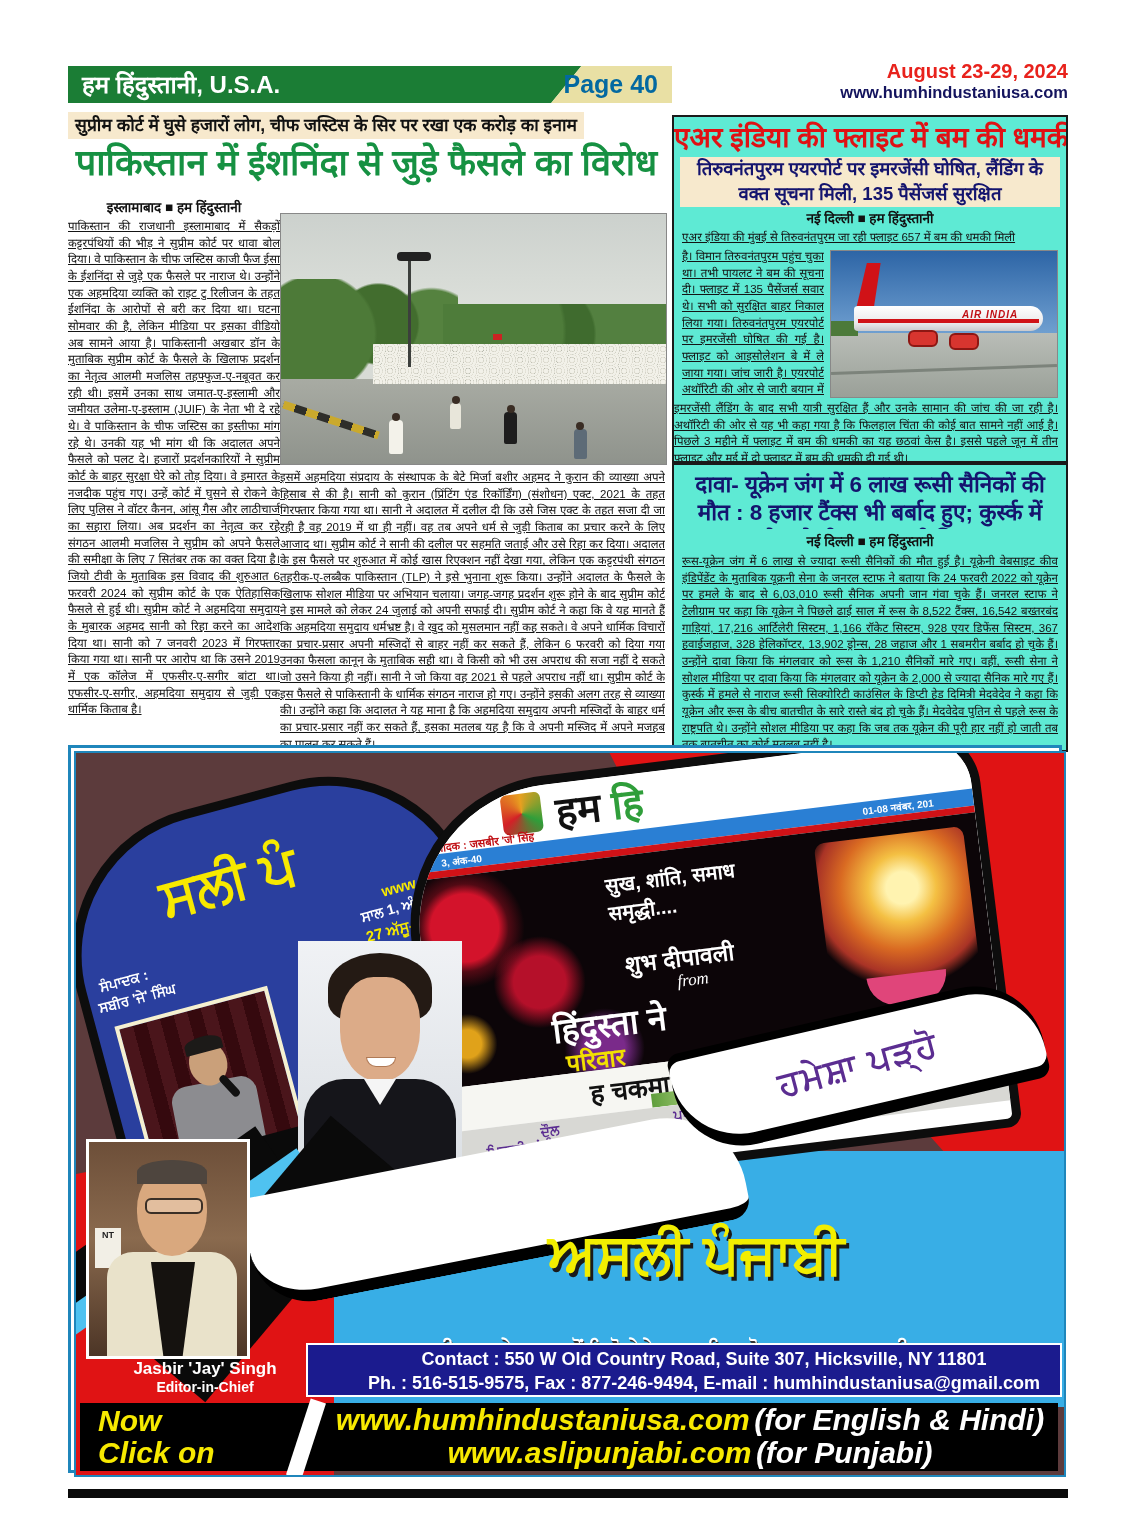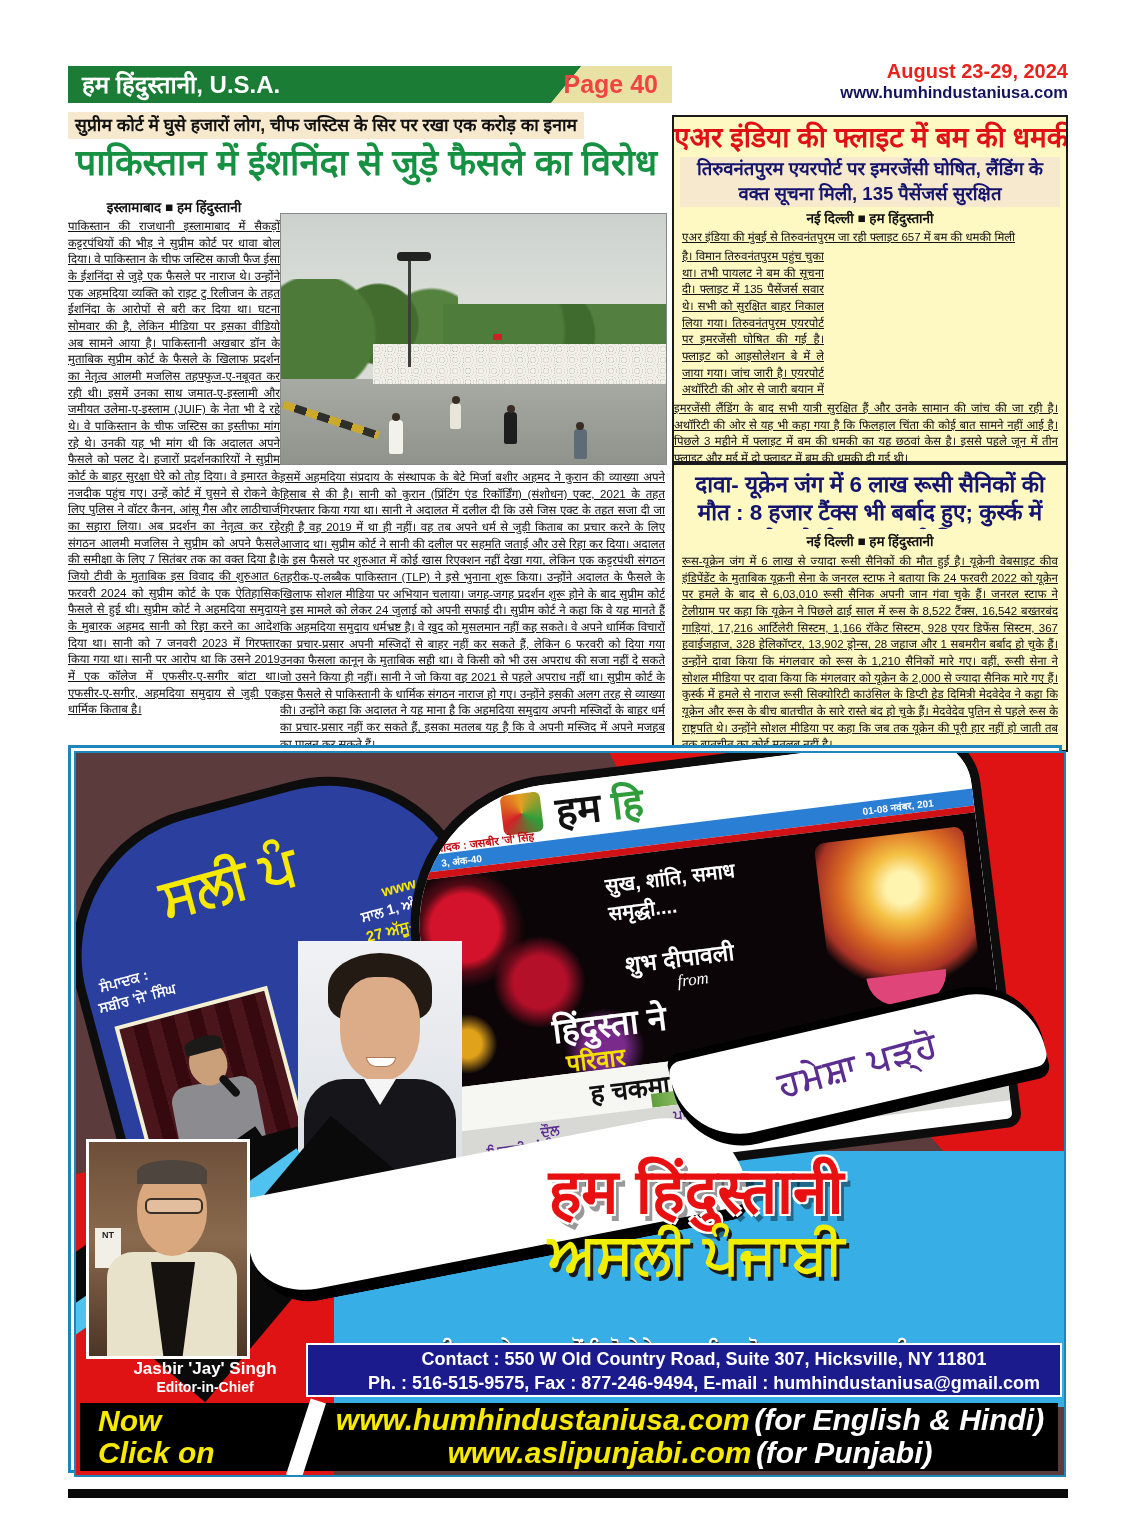--- a/index.html
+++ b/index.html
@@ -7,30 +7,30 @@
         font-family:"Liberation Sans","DejaVu Sans",sans-serif;}
   .abs{position:absolute;}
   .ctr{text-align:center;}
   .jus{text-align:justify;}
   .clip{overflow:hidden;}
 
   
   .green-banner{background:#1b7d35;clip-path:polygon(0 0,85% 0,80% 100%,0 100%);}
   .khaki{background:#e9e0a4;clip-path:polygon(85% 0,100% 0,100% 100%,80% 100%);}
   .masthead-txt{color:#fff;font-weight:bold;font-size:24px;line-height:37px;white-space:nowrap;}
-  .pagelabel{color:#ef4444;font-weight:bold;font-size:25px;line-height:37px;}
+  .pagelabel{color:#0369a1;font-weight:bold;font-size:25px;line-height:37px;}
   .date-red{color:#e8221c;font-weight:bold;font-size:20px;}
   .site-navy{color:#14145e;font-weight:bold;font-size:16.5px;}
 
   
   .kicker{background:#f7e9cd;color:#111;font-weight:bold;font-size:17.5px;line-height:27px;white-space:nowrap;}
   .headline-green{color:#169142;font-weight:900;font-size:36px;line-height:1.2;white-space:nowrap;}
   .byline{font-weight:bold;font-size:13.5px;color:#111;}
   .bodytxt{font-size:11.5px;line-height:1.45;color:#141414;text-decoration:underline;}
-  .newsbox{border:2px solid #1a1a1a;background:#fef9c3;}
+  .newsbox{border:2px solid #1a1a1a;background:#5eead4;}
   .red-head{color:#e01114;font-weight:900;font-size:28px;line-height:1.15;white-space:nowrap;}
   .sub-navy{color:#14146e;font-weight:bold;font-size:18.5px;line-height:1.35;background:#f7e9cd;}
   .ukr-head{color:#14146e;font-weight:900;font-size:22.5px;line-height:1.25;}
 
   
   .photo-frame{border:1px solid #888;background:#d8dbd6;}
   .p-sky{left:0;top:0;right:0;height:52%;background:linear-gradient(#ccd1cd,#e2e5df);}
   .p-trees{left:0;top:26%;width:46%;height:40%;background:
      radial-gradient(circle at 20% 55%,#4d7a38 0 38%,transparent 40%),
      radial-gradient(circle at 55% 45%,#426d2e 0 35%,transparent 37%),
@@ -121,20 +121,32 @@
 
   <div class="abs bodytxt jus clip" style="left:280px;top:469px;width:385px;height:289px;">इसमें अहमदिया संप्रदाय के संस्थापक के बेटे मिर्जा बशीर अहमद ने कुरान की व्याख्या अपने हिसाब से की है। सानी को कुरान (प्रिंटिंग एंड रिकॉर्डिंग) (संशोधन) एक्ट, 2021 के तहत गिरफ्तार किया गया था। सानी ने अदालत में दलील दी कि उसे जिस एक्ट के तहत सजा दी जा रही है वह 2019 में था ही नहीं। वह तब अपने धर्म से जुड़ी किताब का प्रचार करने के लिए आजाद था। सुप्रीम कोर्ट ने सानी की दलील पर सहमति जताई और उसे रिहा कर दिया। अदालत के इस फैसले पर शुरुआत में कोई खास रिएक्शन नहीं देखा गया, लेकिन एक कट्टरपंथी संगठन तहरीक-ए-लब्बैक पाकिस्तान (TLP) ने इसे भुनाना शुरू किया। उन्होंने अदालत के फैसले के खिलाफ सोशल मीडिया पर अभियान चलाया। जगह-जगह प्रदर्शन शुरू होने के बाद सुप्रीम कोर्ट ने इस मामले को लेकर 24 जुलाई को अपनी सफाई दी। सुप्रीम कोर्ट ने कहा कि वे यह मानते हैं कि अहमदिया समुदाय धर्मभ्रष्ट है। वे खुद को मुसलमान नहीं कह सकते। वे अपने धार्मिक विचारों का प्रचार-प्रसार अपनी मस्जिदों से बाहर नहीं कर सकते हैं, लेकिन 6 फरवरी को दिया गया उनका फैसला कानून के मुताबिक सही था। वे किसी को भी उस अपराध की सजा नहीं दे सकते जो उसने किया ही नहीं। सानी ने जो किया वह 2021 से पहले अपराध नहीं था। सुप्रीम कोर्ट के इस फैसले से पाकिस्तानी के धार्मिक संगठन नाराज हो गए। उन्होंने इसकी अलग तरह से व्याख्या की। उन्होंने कहा कि अदालत ने यह माना है कि अहमदिया समुदाय अपनी मस्जिदों के बाहर धर्म का प्रचार-प्रसार नहीं कर सकते हैं, इसका मतलब यह है कि वे अपनी मस्जिद में अपने मजहब का पालन कर सकते हैं।</div>
 
   <div class="abs newsbox clip" style="left:672px;top:115px;width:392px;height:344px;">
     <div class="red-head ctr" style="margin-top:5px;">एअर इंडिया की फ्लाइट में बम की धमकी</div>
     <div class="sub-navy ctr clip" style="margin:3px 6px 0 6px;height:50px;">तिरुवनंतपुरम एयरपोर्ट पर इमरजेंसी घोषित, लैंडिंग के वक्त सूचना मिली, 135 पैसेंजर्स सुरक्षित</div>
     <div class="byline ctr" style="margin-top:2px;">नई दिल्ली ■ हम हिंदुस्तानी</div>
     <div class="bodytxt jus" style="margin:2px 8px 0 8px;">एअर इंडिया की मुंबई से तिरुवनंतपुरम जा रही फ्लाइट 657 में बम की धमकी मिली</div>
     <div style="position:relative;margin:2px 8px 0 8px;height:150px;">
       <div class="abs bodytxt jus clip" style="left:0;top:0;width:142px;height:150px;">है। विमान तिरुवनंतपुरम पहुंच चुका था। तभी पायलट ने बम की सूचना दी। फ्लाइट में 135 पैसेंजर्स सवार थे। सभी को सुरक्षित बाहर निकाल लिया गया। तिरुवनंतपुरम एयरपोर्ट पर इमरजेंसी घोषित की गई है। फ्लाइट को आइसोलेशन बे में ले जाया गया। जांच जारी है। एयरपोर्ट अथॉरिटी की ओर से जारी बयान में कहा गया है कि फ्लाइट की</div>
+      <div class="abs photo-frame clip" style="left:148px;top:2px;width:226px;height:146px;">
+        <div class="abs a-sky"></div>
+        <div class="abs a-ground"></div>
+        <div class="abs a-grass"></div>
+        <div class="abs a-line"></div>
+        <div class="abs a-tail"></div>
+        <div class="abs a-body"></div>
+        <div class="abs a-stripe"></div>
+        <div class="abs a-txt" style="left:58%;top:40%;">AIR INDIA</div>
+        <div class="a-eng" style="left:34%;top:54%;"></div>
+        <div class="a-eng" style="left:52%;top:56%;"></div>
+      </div>
     </div>
     <div class="bodytxt jus clip" style="margin:2px 8px 0 0;height:72px;">इमरजेंसी लैंडिंग के बाद सभी यात्री सुरक्षित हैं और उनके सामान की जांच की जा रही है। अथॉरिटी की ओर से यह भी कहा गया है कि फिलहाल चिंता की कोई बात सामने नहीं आई है। पिछले 3 महीने में फ्लाइट में बम की धमकी का यह छठवां केस है। इससे पहले जून में तीन फ्लाइट और मई में दो फ्लाइट में बम की धमकी दी गई थी।</div>
   </div>
 
   <div class="abs newsbox clip" style="left:672px;top:463px;width:392px;height:285px;">
     <div class="ukr-head ctr clip" style="margin:6px 6px 0 6px;height:58px;">दावा- यूक्रेन जंग में 6 लाख रूसी सैनिकों की मौत : 8 हजार टैंक्स भी बर्बाद हुए; कुर्स्क में यूक्रेन ने तीसरा पुल भी गिराया</div>
     <div class="byline ctr" style="margin-top:3px;">नई दिल्ली ■ हम हिंदुस्तानी</div>
     <div class="bodytxt jus clip" style="margin:3px 8px 0 8px;height:196px;">रूस-यूक्रेन जंग में 6 लाख से ज्यादा रूसी सैनिकों की मौत हुई है। यूक्रेनी वेबसाइट कीव इंडिपेंडेंट के मुताबिक यूक्रनी सेना के जनरल स्टाफ ने बताया कि 24 फरवरी 2022 को यूक्रेन पर हमले के बाद से 6,03,010 रूसी सैनिक अपनी जान गंवा चुके हैं। जनरल स्टाफ ने टेलीग्राम पर कहा कि यूक्रेन ने पिछले ढाई साल में रूस के 8,522 टैंक्स, 16,542 बख्तरबंद गाड़ियां, 17,216 आर्टिलेरी सिस्टम, 1,166 रॉकेट सिस्टम, 928 एयर डिफेंस सिस्टम, 367 हवाईजहाज, 328 हेलिकॉप्टर, 13,902 ड्रोन्स, 28 जहाज और 1 सबमरीन बर्बाद हो चुके हैं। उन्होंने दावा किया कि मंगलवार को रूस के 1,210 सैनिकों मारे गए। वहीं, रूसी सेना ने सोशल मीडिया पर दावा किया कि मंगलवार को यूक्रेन के 2,000 से ज्यादा सैनिक मारे गए हैं। कुर्स्क में हमले से नाराज रूसी सिक्योरिटी काउंसिल के डिप्टी हेड दिमित्री मेदवेदेव ने कहा कि यूक्रेन और रूस के बीच बातचीत के सारे रास्ते बंद हो चुके हैं। मेदवेदेव पुतिन से पहले रूस के राष्ट्रपति थे। उन्होंने सोशल मीडिया पर कहा कि जब तक यूक्रेन की पूरी हार नहीं हो जाती तब तक बातचीत का कोई मतलब नहीं है।</div>
   </div>
 
@@ -227,21 +239,20 @@
       <div class="abs" style="left:30px;top:330px;width:66px;height:330px;background:#0a0a0a;transform:rotate(55deg);z-index:16;"></div>
       <div class="abs" style="left:92px;top:342px;width:26px;height:300px;background:#4fc2f0;transform:rotate(55deg);z-index:16;"></div>
       <div class="abs" style="left:148px;top:356px;width:88px;height:300px;background:#0a0a0a;transform:rotate(40deg);z-index:16;"></div>
 
       <div class="abs" style="left:170px;top:398px;width:500px;height:102px;background:#fff;border-bottom:12px solid #000;border-radius:10px 80px 20px 60px;transform:rotate(-11deg);z-index:16;"></div>
 
       <div class="abs" style="left:596px;top:268px;width:372px;height:86px;background:#fff;border-radius:12px 70px 12px 70px;box-shadow:0 12px 0 #000,0 -8px 0 #000;transform:rotate(-13deg);z-index:18;">
         <div class="ribbon-txt ctr" style="line-height:86px;transform:rotate(-2deg);">ਹਮੇਸ਼ਾ ਪੜ੍ਹੋ</div>
       </div>
 
-      <div class="abs title-red ctr" style="left:250px;top:394px;width:740px;z-index:30;">हम हिंदुस्तानी</div>
       <div class="abs title-yel ctr" style="left:250px;top:468px;width:740px;z-index:30;">ਅਸਲੀ ਪੰਜਾਬੀ</div>
       <div class="abs tagline ctr clip" style="left:240px;top:584px;width:750px;z-index:30;">ਅਮਰੀਕਾ ਅਤੇ ਭਾਰਤ ਤੋਂ ਇਕੋ ਵੇਲੇ ਪ੍ਰਕਾਸ਼ਿਤ ਹੋਣ ਵਾਲਾ ਹਫ਼ਤਾਵਾਰੀ ਅਖ਼ਬਾਰ</div>
 
       <div class="abs contact-bar ctr" style="left:230px;top:590px;width:756px;height:54px;z-index:32;box-sizing:border-box;padding-top:3px;">
         <div>Contact : 550 W Old Country Road, Suite 307, Hicksville, NY 11801</div>
         <div>Ph. : 516-515-9575, Fax : 877-246-9494, E-mail : humhindustaniusa@gmail.com</div>
       </div>
 
       <div class="abs" style="left:4px;top:650px;width:978px;height:68px;background:#000;z-index:32;">
         <div class="abs cta" style="left:18px;top:2px;">Now</div>

